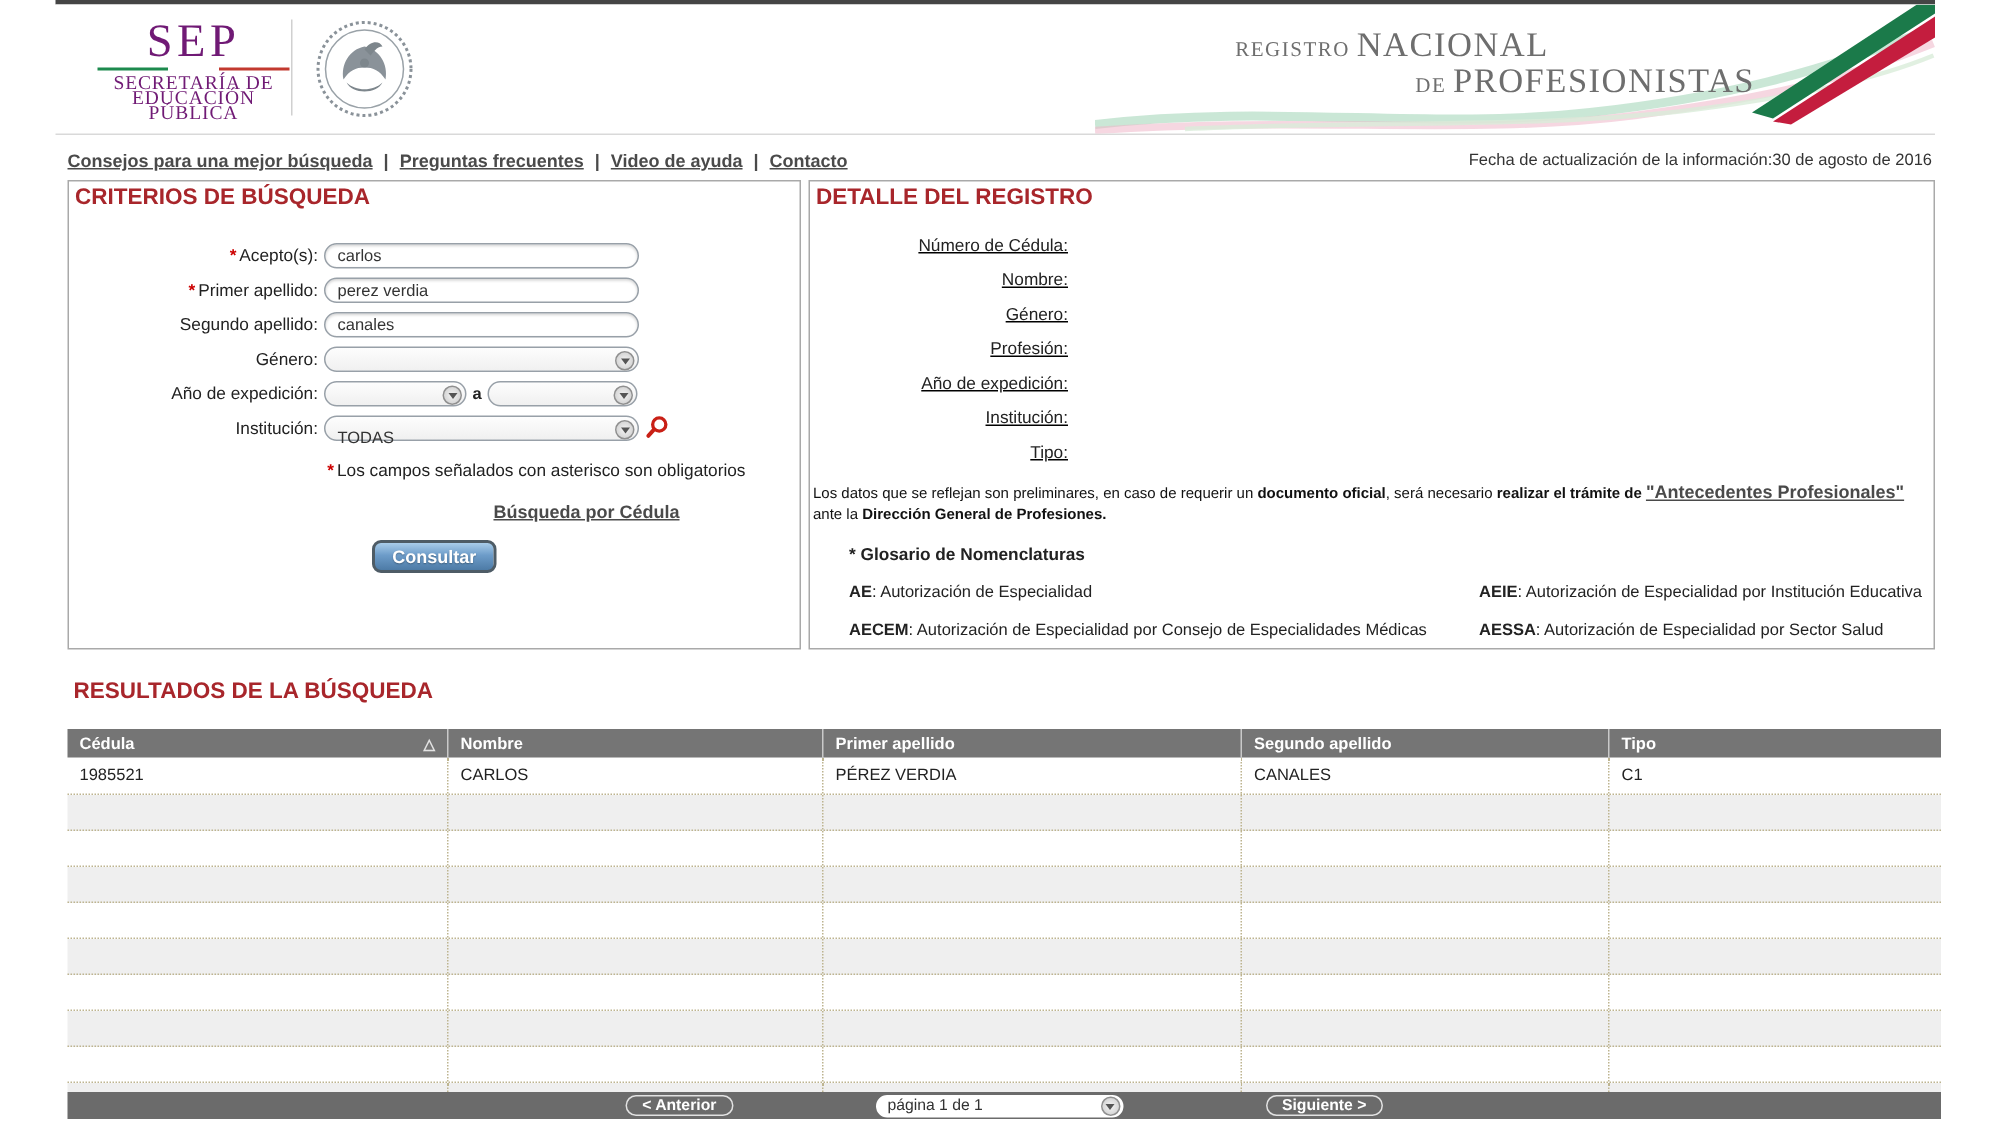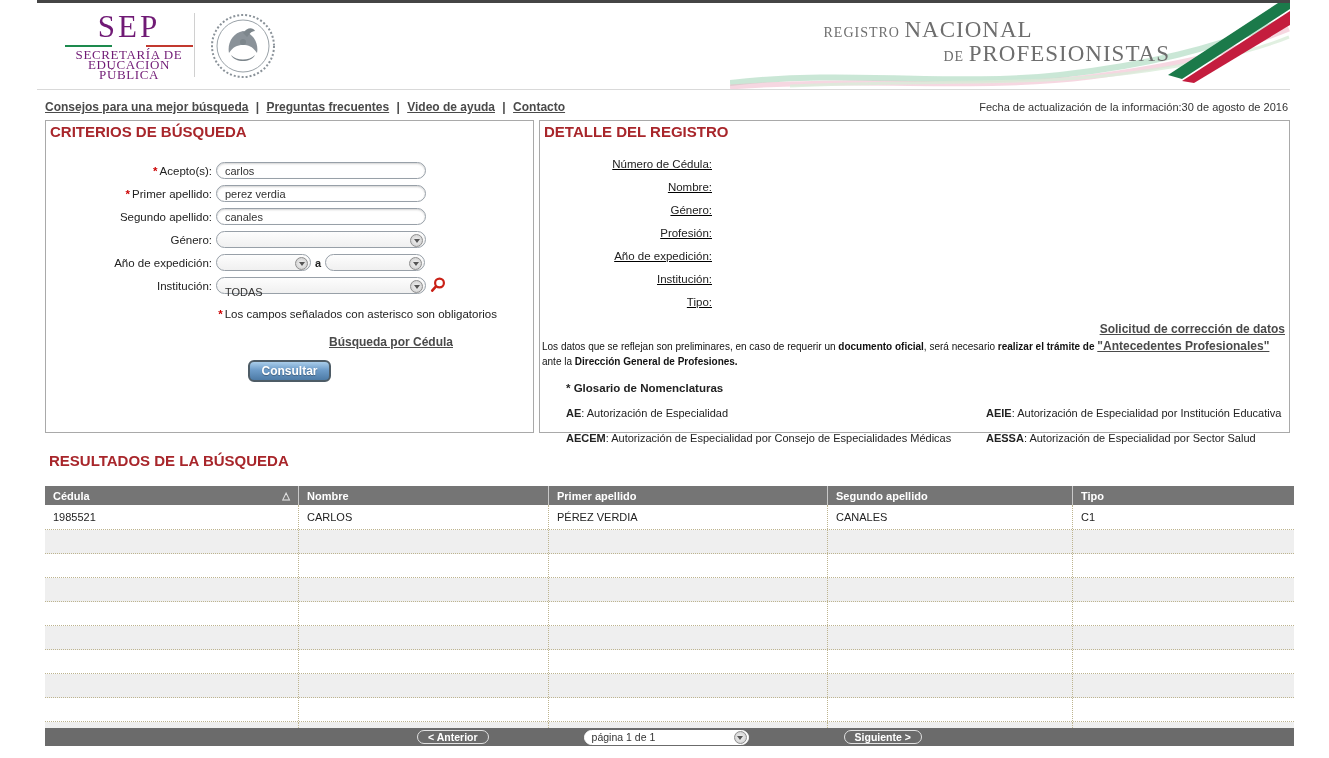--- a/index.html
+++ b/index.html
@@ -259,23 +259,20 @@
             <div class="dlabel">Año de expedición:</div>
           </div>
         <div class="drow">
             <div class="dlabel">Institución:</div>
           </div>
         <div class="drow">
             <div class="dlabel">Tipo:</div>
           </div>
       </div>
 
-      <div class="correction-row">
-        <a>Solicitud de corrección de datos</a>
-      </div>
 
       <div class="disclaimer">
         <span>Los datos que se reflejan son preliminares, en caso de requerir un </span><b>documento oficial</b><span>, será necesario </span><b>realizar el trámite de </b><a>"Antecedentes Profesionales"</a><span> ante la </span><b>Dirección General de Profesiones.</b>
       </div>
 
       <div class="glossary-title">* Glosario de Nomenclaturas</div>
 
       <div class="glossary">
         <div><b>AE</b><span>: Autorización de Especialidad</span></div>
         <div><b>AEIE</b><span>: Autorización de Especialidad por Institución Educativa</span></div>

